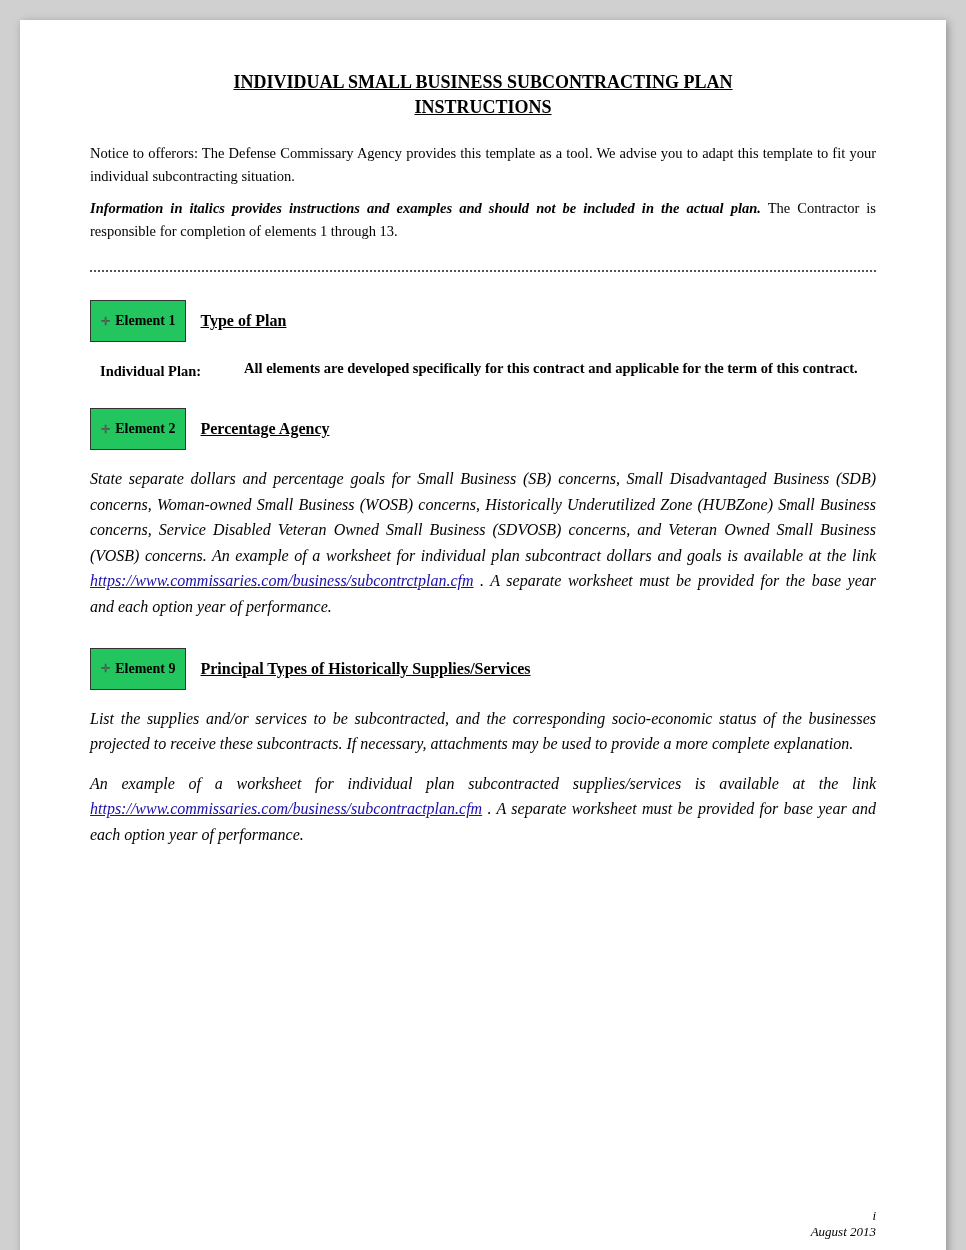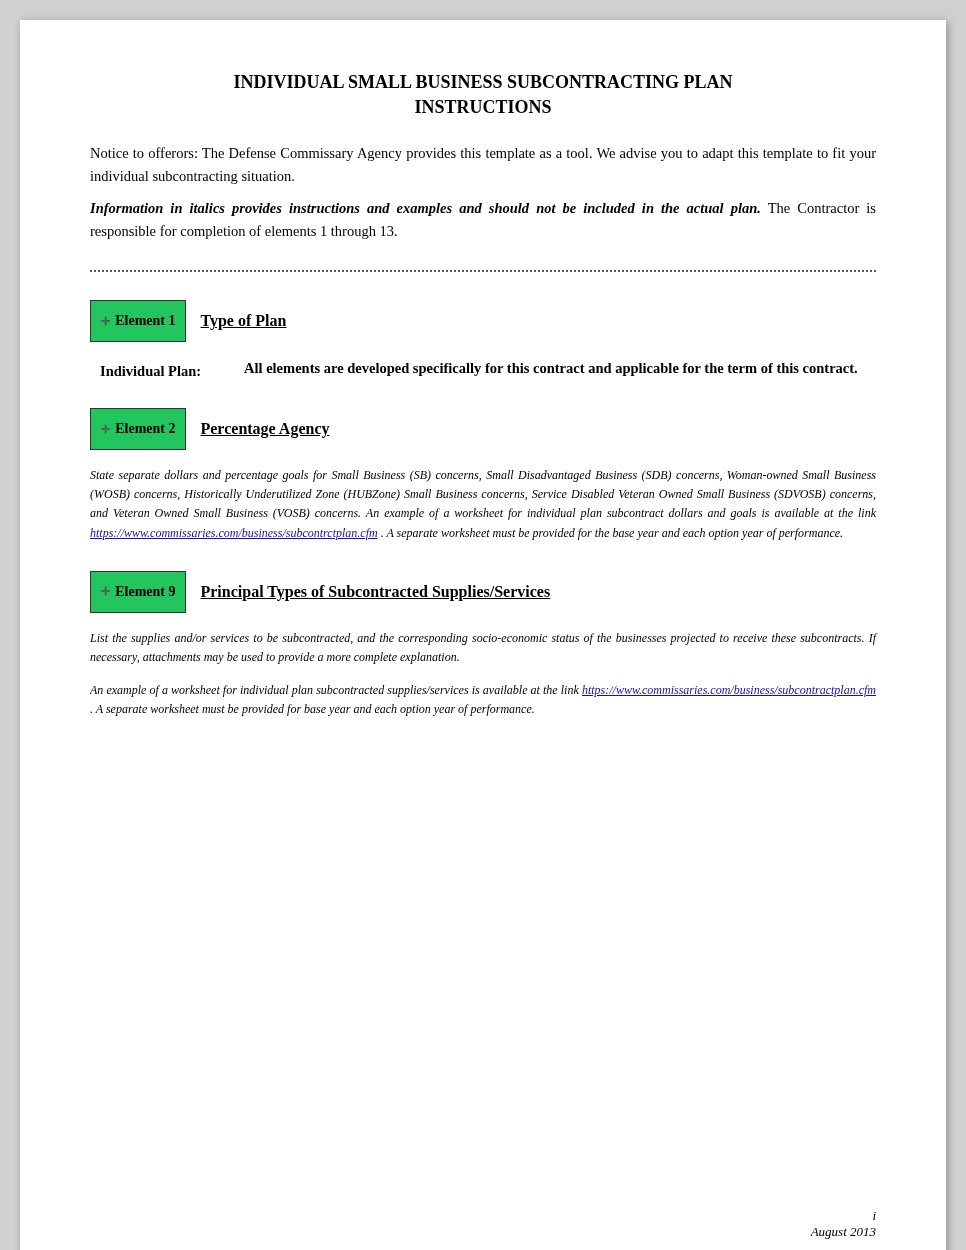--- a/index.html
+++ b/index.html
@@ -25,20 +25,21 @@
       position: relative;
       box-shadow: 2px 2px 8px rgba(0,0,0,0.3);
     }
 
     .page-title {
       text-align: center;
       font-weight: bold;
       font-size: 18px;
       line-height: 1.4;
       margin-bottom: 22px;
+      text-decoration: underline;
     }
 
     .intro-text {
       font-size: 14.5px;
       line-height: 1.55;
       margin-bottom: 10px;
       text-align: justify;
     }
 
     .intro-bold {
@@ -84,21 +85,21 @@
       margin-right: 5px;
     }
 
     .element-title {
       font-size: 16px;
       font-weight: bold;
       text-decoration: underline;
     }
 
     .element-body {
-      font-size: 12px;
+      font-size: 16px;
       line-height: 1.6;
       text-align: justify;
     }
 
     .element-body p {
       margin-bottom: 14px;
     }
 
     .element-body .italic-para {
       font-style: italic;
@@ -189,21 +190,21 @@
         <span>State separate dollars and  percentage goals for Small Business (SB) concerns, Small Disadvantaged Business (SDB) concerns, Woman-owned Small Business (WOSB) concerns, Historically Underutilized  Zone (HUBZone) Small Business concerns, Service Disabled Veteran Owned Small Business (SDVOSB) concerns, and Veteran Owned Small Business (VOSB) concerns.  An example of a worksheet for individual plan subcontract dollars and goals is available at the link</span>
         <a href="#">https://www.commissaries.com/business/subcontrctplan.cfm</a>
         <span>.  A separate worksheet must be provided for the base year and each option year of performance.</span>
       </p>
     </div>
   </div>
 
   <div class="element-section">
     <div class="element-header">
       <div class="element-badge">Element 9</div>
-      <div class="element-title">Principal Types of Subcontracted Supplies/Services</div>
+      <div class="element-title">Principal Types of Historically Supplies/Services</div>
     </div>
     <div class="element-body">
       <p class="italic-para">List the supplies and/or services to be subcontracted, and the corresponding socio-economic status of the businesses projected to receive these subcontracts.  If necessary, attachments may be used to provide a more complete explanation.</p>
       <p class="italic-para">
         <span>An example of a worksheet for individual plan subcontracted supplies/services is available at the link</span>
         <a href="#">https://www.commissaries.com/business/subcontractplan.cfm</a>
         <span>.  A separate worksheet must be provided for base year and each option year of performance.</span>
       </p>
     </div>
   </div>

